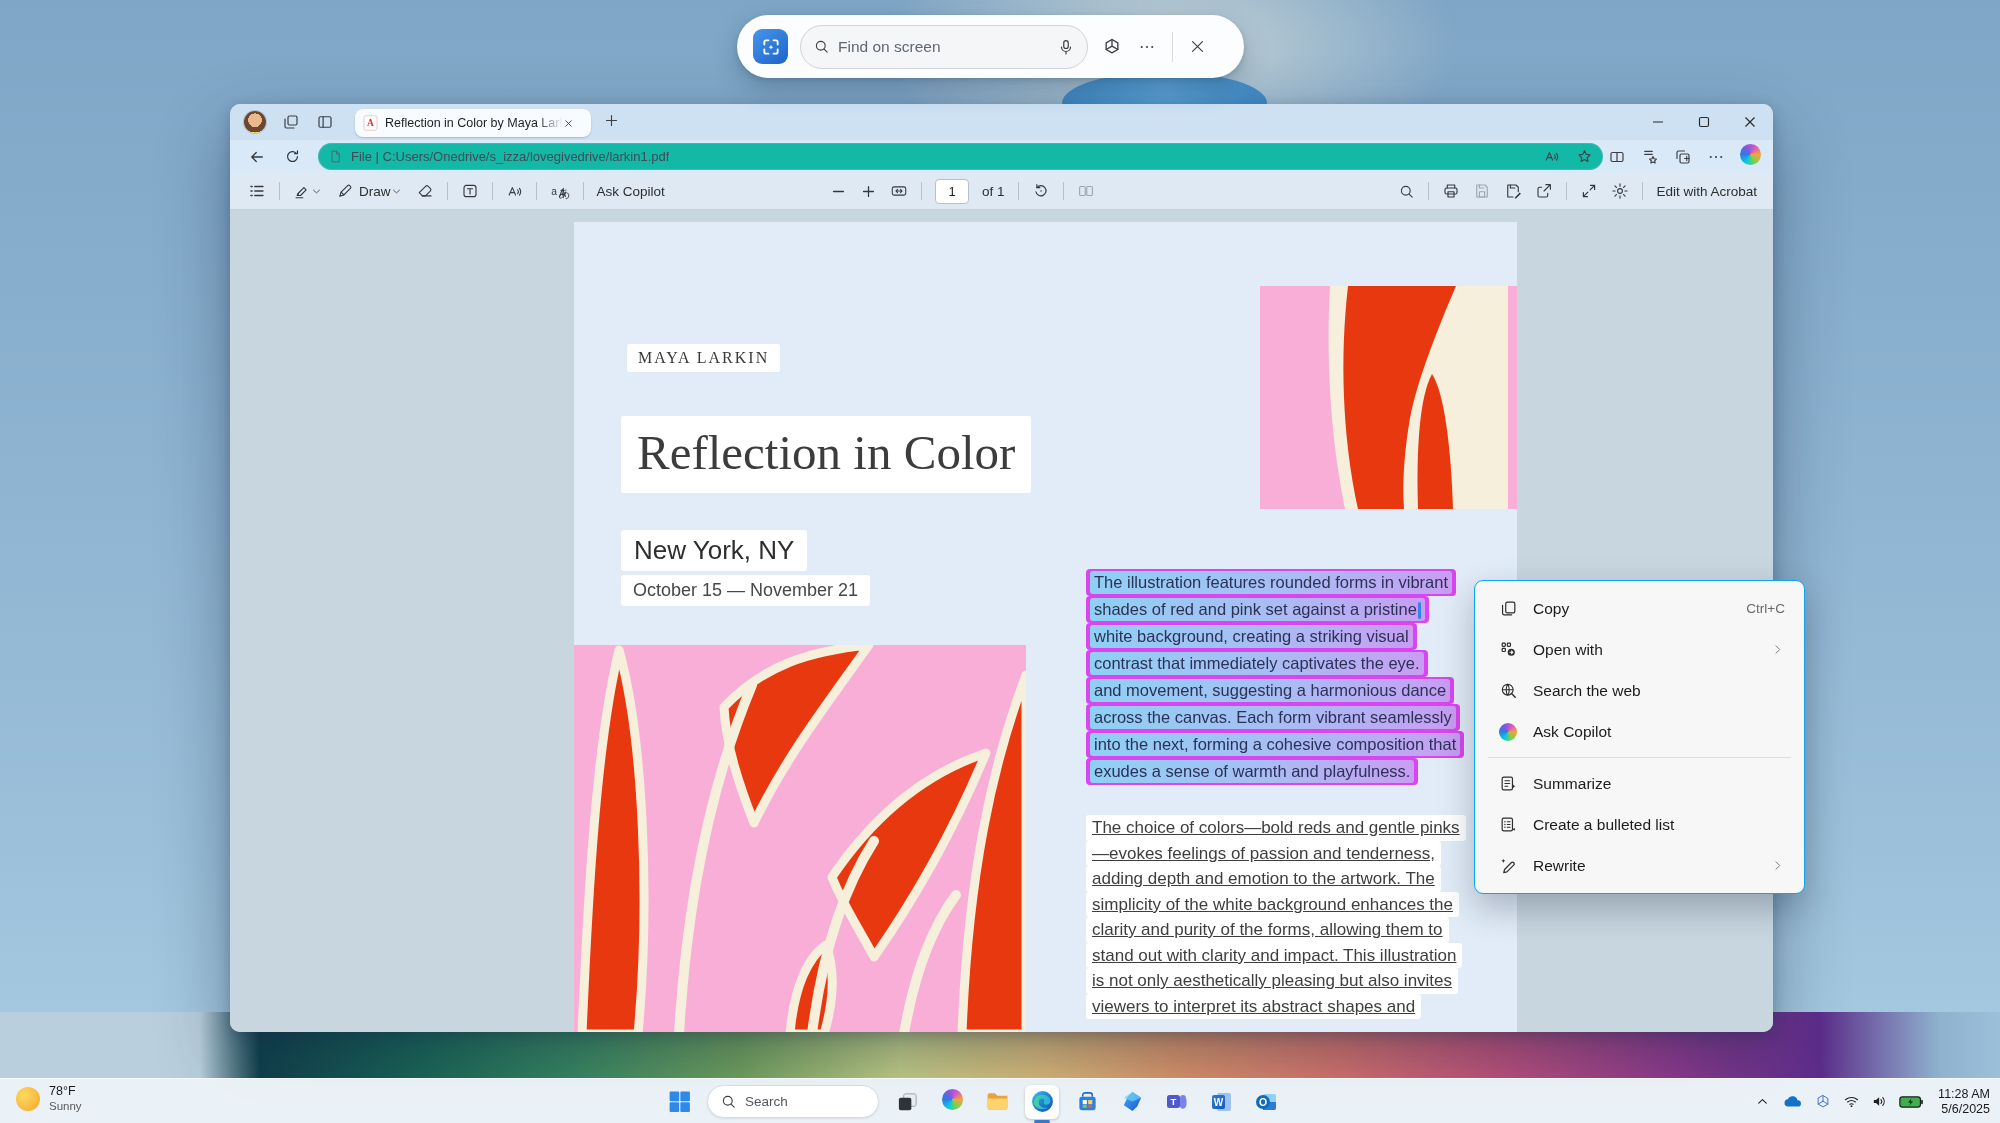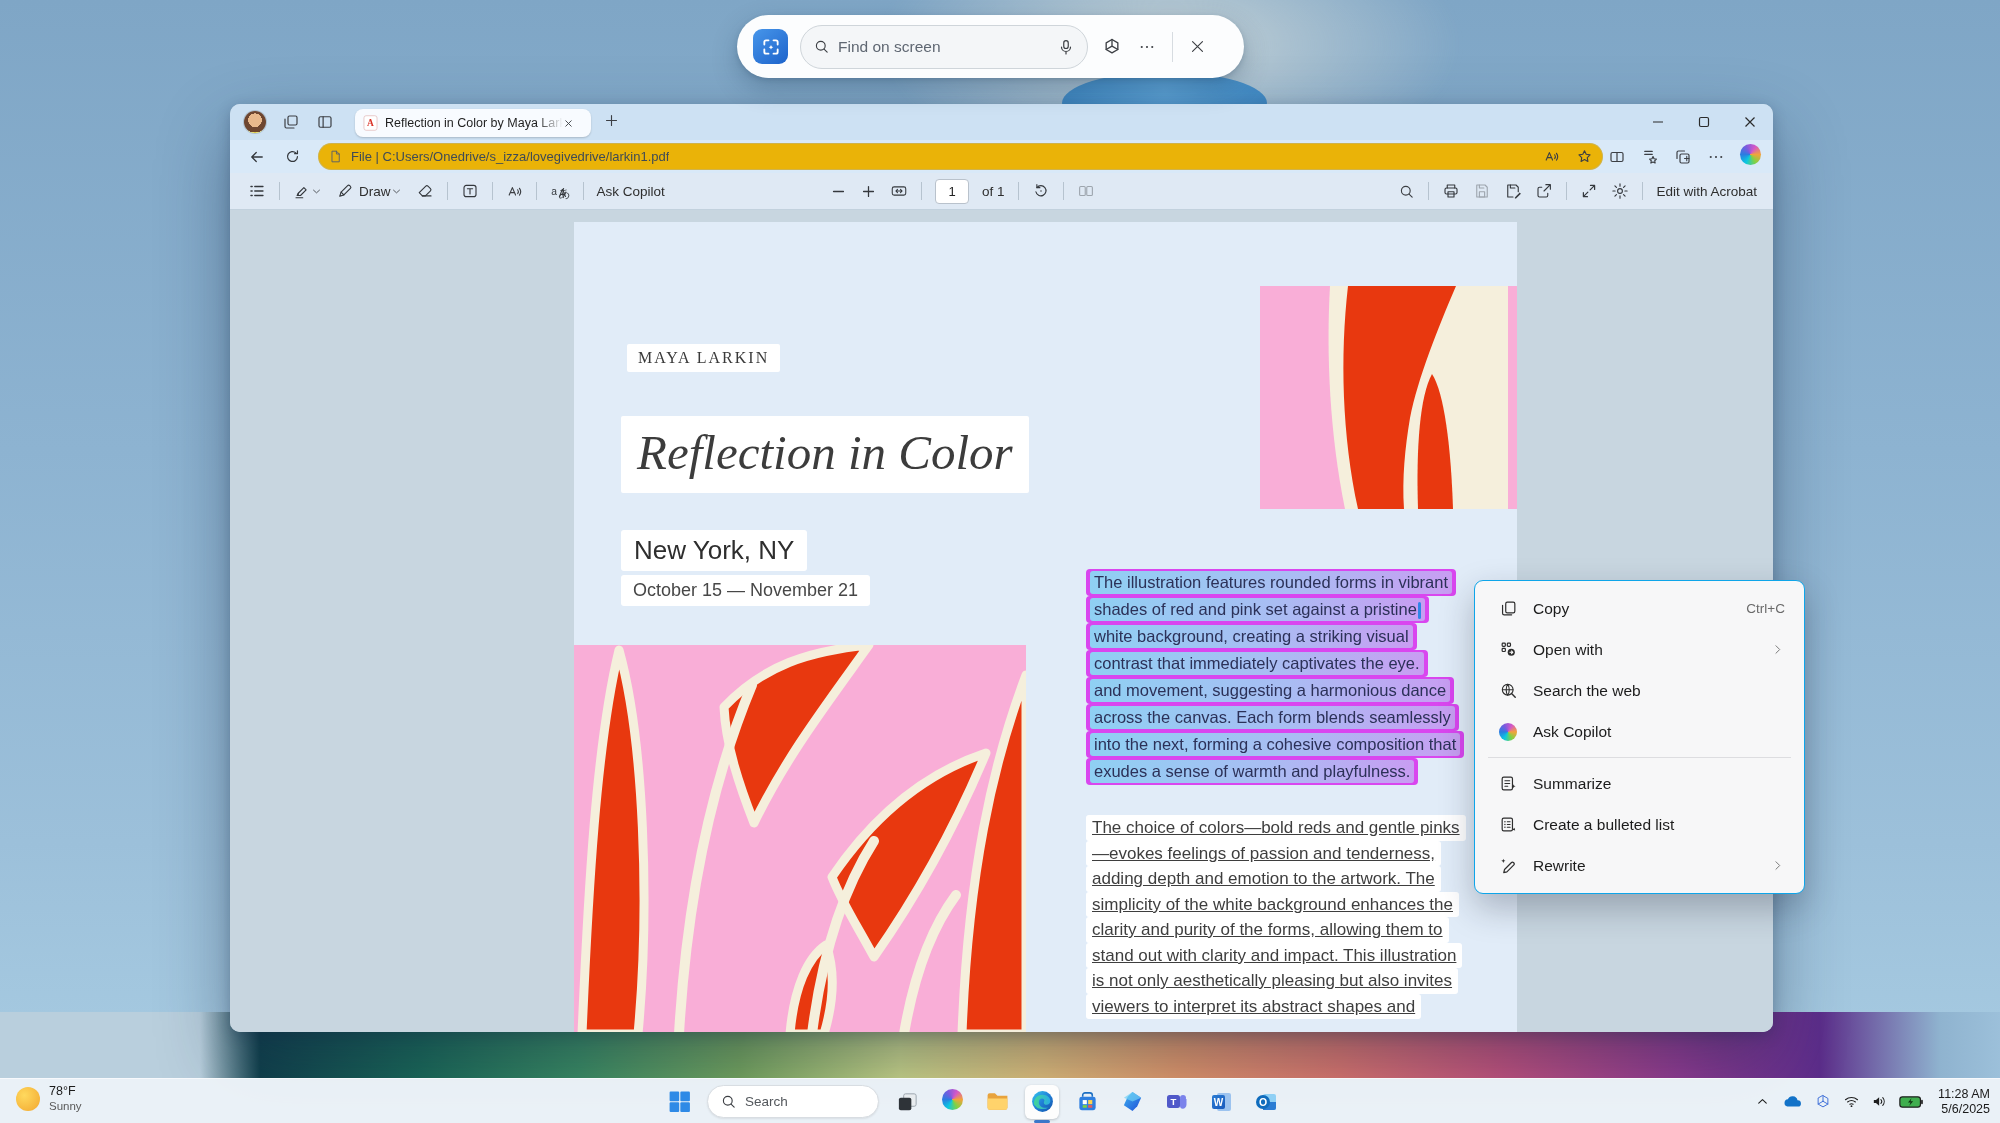--- a/index.html
+++ b/index.html
@@ -36,21 +36,21 @@
   .tab { position:absolute; left:125px; top:5px; width:236px; height:28px; background:#f8fbff; border-radius:8px;
      box-shadow:0 1px 2px rgba(0,0,0,.18); display:flex; align-items:center; padding:0 8px; }
   .tab-title { font-size:12.5px; color:#1f1f1f; white-space:nowrap; overflow:hidden; width:178px; position:relative; }
   .tab-title::after { content:""; position:absolute; right:0; top:0; bottom:0; width:26px;
      background:linear-gradient(90deg, rgba(248,251,255,0), #f8fbff); }
   .titlebar-ico { display:flex; align-items:center; justify-content:center; }
   .win-controls { position:absolute; right:0; top:0; height:36px; display:flex; }
   .win-btn { width:46px; height:36px; display:flex; align-items:center; justify-content:center; color:#2b2b2b; }
 
   .addr-row { position:absolute; left:0; top:36px; width:100%; height:33px; background:#d9e9f8; display:flex; align-items:center; }
-  .addr-pill { position:absolute; left:88px; top:3px; width:1285px; height:27px; background:#eab308; border-radius:14px;
+  .addr-pill { position:absolute; left:88px; top:3px; width:1285px; height:27px; background:#14b8a6; border-radius:14px;
      display:flex; align-items:center; padding:0 10px; box-shadow:inset 0 0 0 1px rgba(160,180,200,.35); }
   .addr-url { font-size:13px; color:#3f4b55; margin-left:8px; white-space:nowrap; overflow:hidden; max-width:1080px;
      text-decoration:underline dotted #3a7cd8 2px; text-underline-offset:4px; }
   .addr-pill-right { position:absolute; right:10px; display:flex; gap:16px; align-items:center; }
   .addr-trail { position:absolute; right:12px; top:3px; height:27px; display:flex; gap:15px; align-items:center; }
 
   .pdfbar { position:absolute; left:0; top:69px; width:100%; height:37px; background:#dfe9f4; border-bottom:1px solid #c2d1dd;
      display:flex; align-items:center; }
   .grp { display:flex; align-items:center; gap:13px; }
   .grp-left { margin-left:18px; } .grp-center { position:absolute; left:600px; } .grp-right { position:absolute; right:16px; }
@@ -62,21 +62,21 @@
   .chev { margin-left:-6px; }
 
   .content { position:absolute; left:0; top:107px; width:100%; height:821px; background:#c8d6e0; }
   .page { position:absolute; left:344px; top:11px; width:943px; height:812px; background:#e1ecf8; }
 
   
   .chip { background:#fff; display:inline-block; }
   .doc-author { position:absolute; left:53px; top:122px; padding:5px 11px; font-family:"Liberation Serif",serif;
      font-size:16px; letter-spacing:2px; color:#3a3a3a; border-radius:2px; }
   .doc-title { position:absolute; left:47px; top:194px; padding:8px 16px 12px; font-family:"Liberation Serif",serif;
-     font-size:49px; color:#3c3c3c; border-radius:2px;font-style:italic; }
+     font-size:49px; color:#3c3c3c; border-radius:2px; }
   .doc-loc { position:absolute; left:47px; top:308px; padding:5px 13px; font-size:26px; color:#2e2e2e; border-radius:3px; }
   .doc-dates { position:absolute; left:47px; top:353px; padding:5px 12px; font-size:18px; color:#474747; border-radius:3px; }
   .art-tr { position:absolute; left:686px; top:64px; width:257px; height:223px; }
   .art-bl { position:absolute; left:0px; top:423px; width:452px; height:389px; }
 
   .hl-para { position:absolute; left:512px; top:347px; width:382px; }
   .hl-row { line-height:0; }
   .hl-chip { display:inline-block; background:#d946ef; padding:2px 4px; border-radius:4px; }
   .hl-line { display:inline-block; font-size:16.5px; line-height:21px; color:#2c3158; padding:1px 4px; border-radius:3px;
      background:linear-gradient(90deg,#8fd0f3 0%, #a9bdf3 55%, #c89df2 100%); white-space:nowrap; }
@@ -521,21 +521,21 @@
           <path d="M330,389 C340,330 356,285 382,250"></path>
         </g>
       </svg>
 
       <div class="hl-para" id="hl-para">
           <div class="hl-row"><span class="hl-chip"><span class="hl-line">The illustration features rounded forms in vibrant</span></span></div>
           <div class="hl-row"><span class="hl-chip"><span class="hl-line">shades of red and pink set against a pristine<span class="caret"></span></span></span></div>
           <div class="hl-row"><span class="hl-chip"><span class="hl-line">white background, creating a striking visual</span></span></div>
           <div class="hl-row"><span class="hl-chip"><span class="hl-line">contrast that immediately captivates the eye.</span></span></div>
           <div class="hl-row"><span class="hl-chip"><span class="hl-line">and movement, suggesting a harmonious dance</span></span></div>
-          <div class="hl-row"><span class="hl-chip"><span class="hl-line">across the canvas. Each form blends seamlessly</span></span></div>
+          <div class="hl-row"><span class="hl-chip"><span class="hl-line">across the canvas. Each form vibrant seamlessly</span></span></div>
           <div class="hl-row"><span class="hl-chip"><span class="hl-line">into the next, forming a cohesive composition that</span></span></div>
           <div class="hl-row"><span class="hl-chip"><span class="hl-line">exudes a sense of warmth and playfulness.</span></span></div>
         </div>
       <div class="p2-para" id="p2-para">
           <div class="p2-row"><span class="p2-line">The choice of colors—bold reds and gentle pinks</span></div>
           <div class="p2-row"><span class="p2-line">—evokes feelings of passion and tenderness,</span></div>
           <div class="p2-row"><span class="p2-line">adding depth and emotion to the artwork. The</span></div>
           <div class="p2-row"><span class="p2-line">simplicity of the white background enhances the</span></div>
           <div class="p2-row"><span class="p2-line">clarity and purity of the forms, allowing them to</span></div>
           <div class="p2-row"><span class="p2-line">stand out with clarity and impact. This illustration</span></div>

